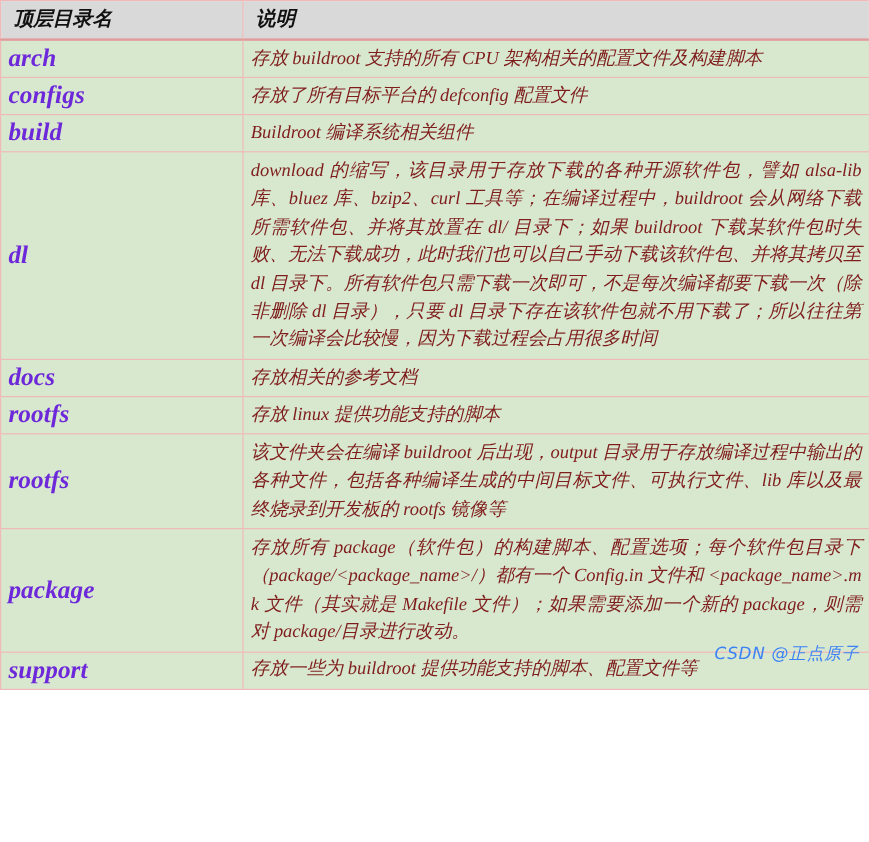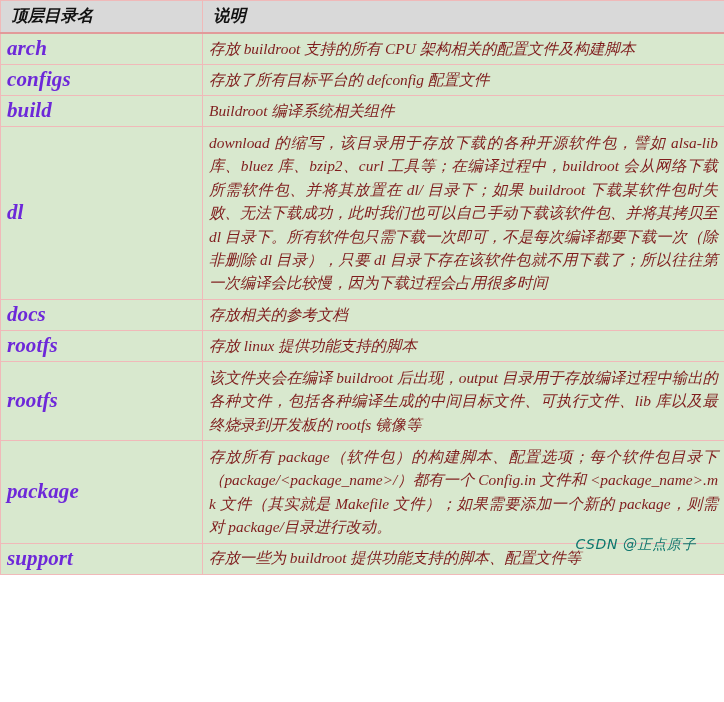--- a/index.html
+++ b/index.html
@@ -71,25 +71,25 @@
     padding-left: 9px;
     padding-right: 4px;
     text-align: justify;
     text-justify: inter-ideograph;
     word-break: break-all;
   }
   tr.tall td { padding-top: 4px; padding-bottom: 4px; }
 
   .watermark {
     position: absolute;
-    right: 28px;
+    right: 8px;
     bottom: 8px;
     font-family: "DejaVu Sans", "Liberation Sans", sans-serif;
     font-size: 14px;
-    color: #0f766e;
+    color: #3b82f6;
     letter-spacing: 0.6px;
     pointer-events: none;
     white-space: nowrap;
   }
 </style>
 </head>
 <body>
 
 <div class="table-wrap">
 

